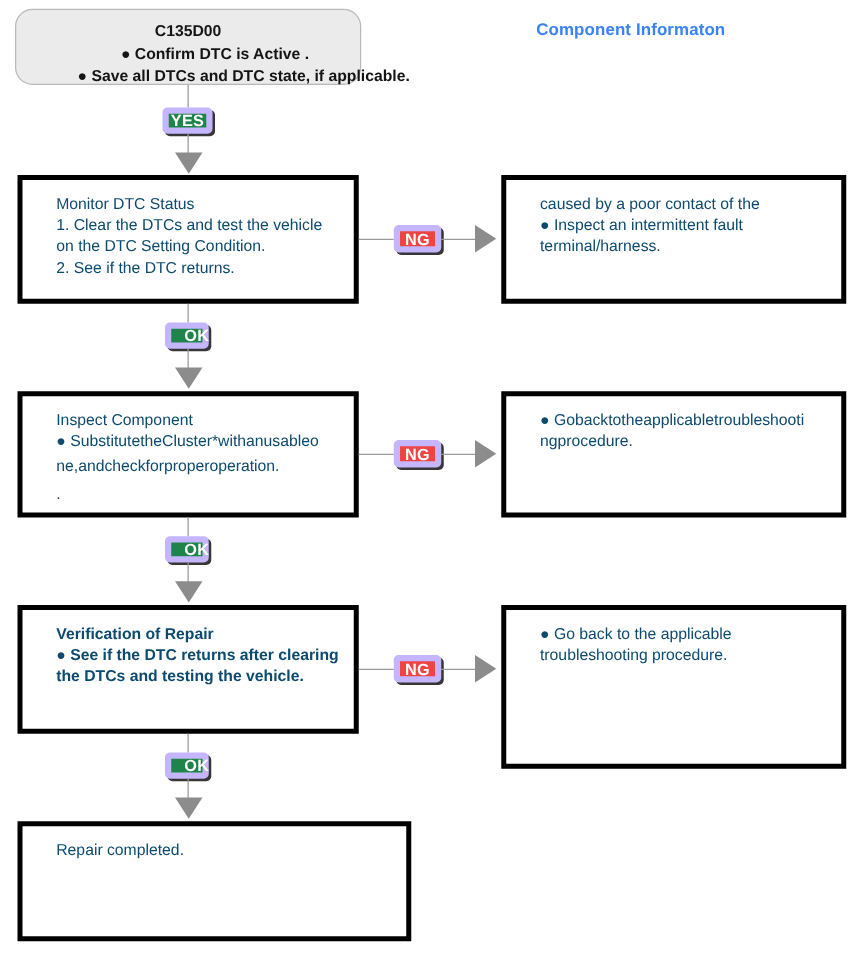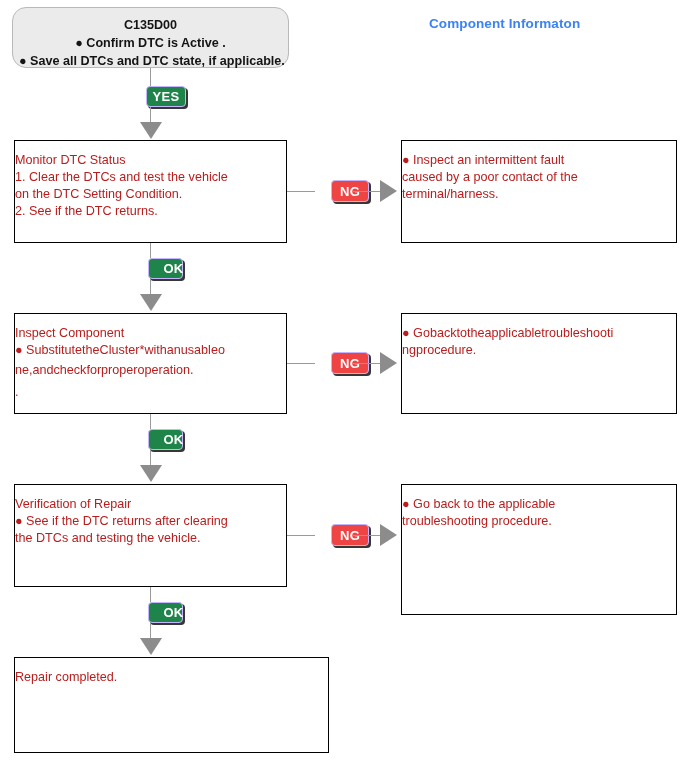--- a/index.html
+++ b/index.html
@@ -30,25 +30,25 @@
     color: #3b82f6;
     letter-spacing: 0.1px;
     white-space: nowrap;
   }
 
   
   .node {
     position: absolute;
     box-sizing: border-box;
     background: #ffffff;
-    border: 1px solid #000000;
-    color: #b91c1c;
+    border: 4px solid #000000;
+    color: #0c4a6e;
     font-size: 12.6px;
     line-height: 17px;
-    padding: 11px 11px 8px 0;
+    padding: 11px 11px 8px 27px;
   }
   .node .ln {
     white-space: pre;
   }
 
   .node.start {
     background: #ebebeb;
     border: 1px solid #b9b9b9;
     border-radius: 14px;
     text-align: center;
@@ -57,20 +57,21 @@
     line-height: 18px;
     padding: 8px 6px;
   }
   .node.start .ln-code {
     font-weight: bold;
     color: #141414;
   }
   .node.start .ln-bold {
     font-weight: bold;
     color: #141414;
+    margin-left: 43px;
   }
 
   
   .vline {
     position: absolute;
     width: 1px;
     background: #9a9a9a;
   }
   .hline {
     position: absolute;
@@ -99,23 +100,22 @@
     position: absolute;
     box-sizing: border-box;
     display: flex;
     align-items: center;
     justify-content: center;
     color: #ffffff;
     font-weight: bold;
     font-size: 13px;
     letter-spacing: 0.3px;
     border-radius: 4px;
-    border: 1px solid #c4b5fd;
+    border: 5px solid #c4b5fd;
     box-shadow: 2px 2px 0 rgba(20,20,20,0.85);
-    margin-left: 16px;
   }
   .badge.ok   { background: #1e8449; padding-left: 16px; }
   .badge.yes  { background: #1e8449; }
   .badge.ng   { background: #ef4444; }
 </style>
 </head>
 <body>
 
 <div id="flow-root">
 
@@ -138,22 +138,22 @@
     <div class="ln">on the DTC Setting Condition.</div>
     <div class="ln">2. See if the DTC returns.</div>
   </div>
 
   <div class="hline" style="left:287px; top:191px; width:28px;"></div>
   <div class="badge ng" style="left:315px; top:180px; width:38px; height:22px;">NG</div>
   <div class="hline" style="left:353px; top:191px; width:27px;"></div>
   <div class="arrow-right" style="left:380px; top:180px;"></div>
 
   <div class="node" style="left:401px; top:140px; width:276px; height:103px;">
+    <div class="ln">caused by a poor contact of the</div>
     <div class="ln">● Inspect an intermittent fault</div>
-    <div class="ln">caused by a poor contact of the</div>
     <div class="ln">terminal/harness.</div>
   </div>
 
   <div class="vline" style="left:150px; top:243px; height:15px;"></div>
   <div class="badge ok" style="left:132px; top:258px; width:35px; height:21px;">OK</div>
   <div class="vline" style="left:150px; top:279px; height:16px;"></div>
   <div class="arrow-down" style="left:140px; top:294px;"></div>
 
   <div class="node" style="left:14px; top:313px; width:273px; height:101px;">
     <div class="ln">Inspect Component</div>
@@ -171,21 +171,21 @@
     <div class="ln">● Gobacktotheapplicabletroubleshooti</div>
     <div class="ln">ngprocedure.</div>
     <div class="ln"></div>
   </div>
 
   <div class="vline" style="left:150px; top:414px; height:15px;"></div>
   <div class="badge ok" style="left:132px; top:429px; width:35px; height:21px;">OK</div>
   <div class="vline" style="left:150px; top:450px; height:16px;"></div>
   <div class="arrow-down" style="left:140px; top:465px;"></div>
 
-  <div class="node" style="left:14px; top:484px; width:273px; height:103px;">
+  <div class="node" style="left:14px; top:484px; width:273px; height:103px;font-weight:bold;">
     <div class="ln">Verification of Repair</div>
     <div class="ln">● See if the DTC returns after clearing</div>
     <div class="ln">the DTCs and testing the vehicle.</div>
     <div class="ln"></div>
   </div>
 
   <div class="hline" style="left:287px; top:535px; width:28px;"></div>
   <div class="badge ng" style="left:315px; top:524px; width:38px; height:22px;">NG</div>
   <div class="hline" style="left:353px; top:535px; width:27px;"></div>
   <div class="arrow-right" style="left:380px; top:524px;"></div>

